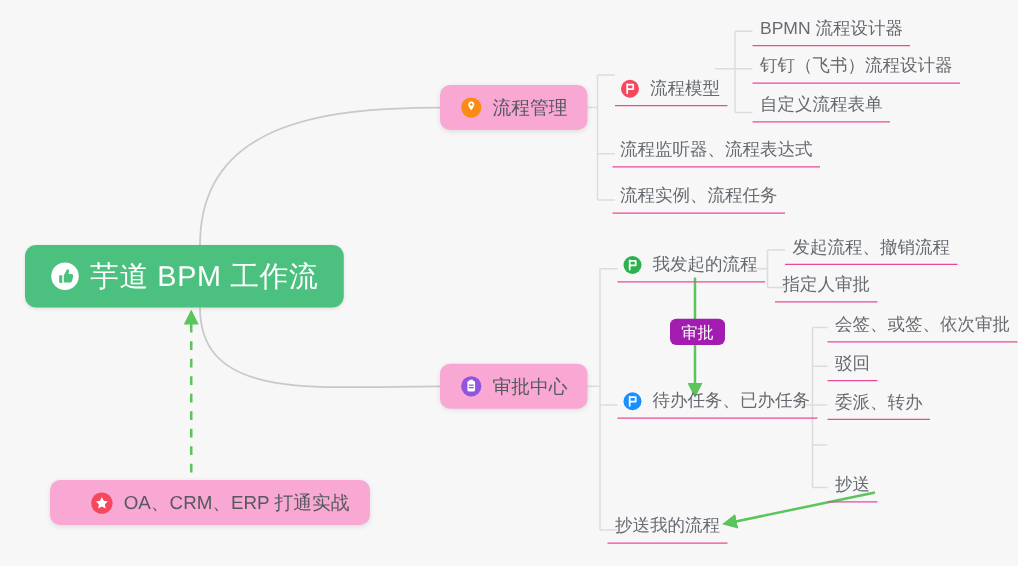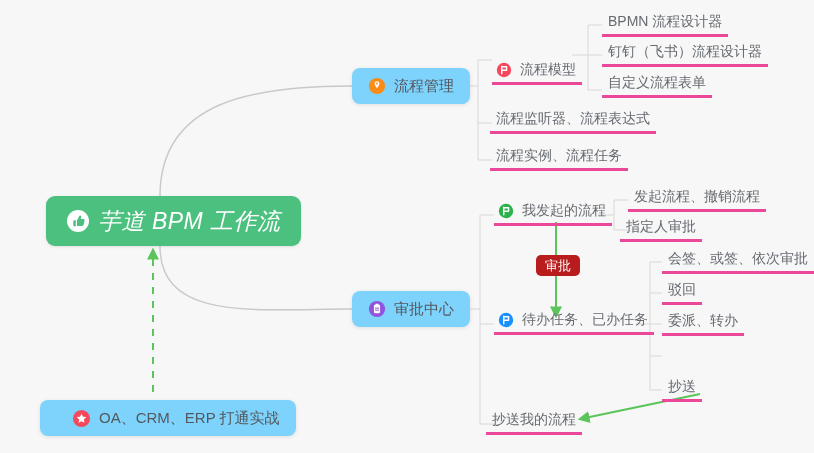--- a/index.html
+++ b/index.html
@@ -42,56 +42,56 @@
     height: 50px;
     box-shadow: 0 1px 3px rgba(0,0,0,0.10);
   }
   .root .label {
     color: #ffffff;
     font-size: 23px;
     letter-spacing: 0.5px;
   }
   
   .card {
-    background: #7dd3fc;
+    background: #f9a8d4;
     border-radius: 8px;
     padding: 0 16px;
     height: 36px;
     box-shadow: 0 1px 4px rgba(0,0,0,0.10);
   }
   .card .label {
     color: #55585e;
     font-size: 15px;
   }
   
   .plain {
     padding: 0 6px 3px 6px;
     height: 24px;
-    border-bottom: 3px solid #ec4899;
+    border-bottom: 1px solid #ec4899;
   }
   .plain .label {
     color: #666a70;
     font-size: 14px;
   }
   .plain.with-icon {
     padding-left: 4px;
   }
   
   .icon {
     display: inline-flex;
     align-items: center;
     justify-content: center;
     flex: 0 0 auto;
     margin-right: 8px;
   }
   .icon svg { display: block; }
   
   .badge {
     position: absolute;
-    background: #b91c1c;
+    background: #a21caf;
     border-radius: 5px;
     color: #ffffff;
     font-size: 13px;
     padding: 4px 9px;
     line-height: 1;
     display: flex;
     align-items: center;
     justify-content: center;
   }
 </style>
@@ -150,21 +150,21 @@
     <g fill="none" stroke="#5bc45b" stroke-width="2">
 
       <path d="M 556 222 L 556 316" marker-end="url(#arrow-green)"></path>
 
       <path d="M 700 394 L 580 419" marker-end="url(#arrow-green)"></path>
 
       <path d="M 153 392 L 153 250" stroke-dasharray="7 7" marker-end="url(#arrow-green)"></path>
     </g>
   </svg>
 
-  <div class="node root" style="left:46px; top:196px;font-style:italic;">
+  <div class="node root" style="left:20px; top:196px;">
     <span class="icon">
       <svg width="24" height="24" viewBox="0 0 24 24">
         <circle cx="12" cy="12" r="11" fill="#ffffff"></circle>
         <path d="M8.2 11.2h1.6v6.1H8.2a.9.9 0 0 1-.9-.9v-4.3a.9.9 0 0 1 .9-.9z" fill="#4cc17f"></path>
         <path d="M11 11.4l2.3-4.4c.2-.4.6-.6 1-.5.6.1 1 .6.9 1.2l-.4 2.4h2.6c.8 0 1.4.8 1.2 1.6l-1 4.1c-.2.7-.8 1.2-1.5 1.2H11z" fill="#4cc17f"></path>
       </svg>
     </span>
     <span class="label">芋道 BPM 工作流</span>
   </div>
 
@@ -255,21 +255,21 @@
     <span class="label">委派、转办</span>
   </div>
   <div class="node plain" style="left:662px; top:378px;">
     <span class="label">抄送</span>
   </div>
 
   <div class="node plain" style="left:486px; top:411px;">
     <span class="label">抄送我的流程</span>
   </div>
 
-  <div class="node card" style="left:40px; top:400px;padding-left:32px;">
+  <div class="node card" style="left:40px; top:384px;padding-left:32px;">
     <span class="icon">
       <svg width="19" height="19" viewBox="0 0 20 20">
         <circle cx="10" cy="10" r="9" fill="#f5485c"></circle>
         <path d="M10 4.9l1.55 3.14 3.47.5-2.51 2.45.59 3.45L10 12.81l-3.1 1.63.59-3.45-2.51-2.45 3.47-.5z" fill="#ffffff"></path>
       </svg>
     </span>
     <span class="label">OA、CRM、ERP 打通实战</span>
   </div>
 
   <div class="badge" style="left:536px; top:255px;">

